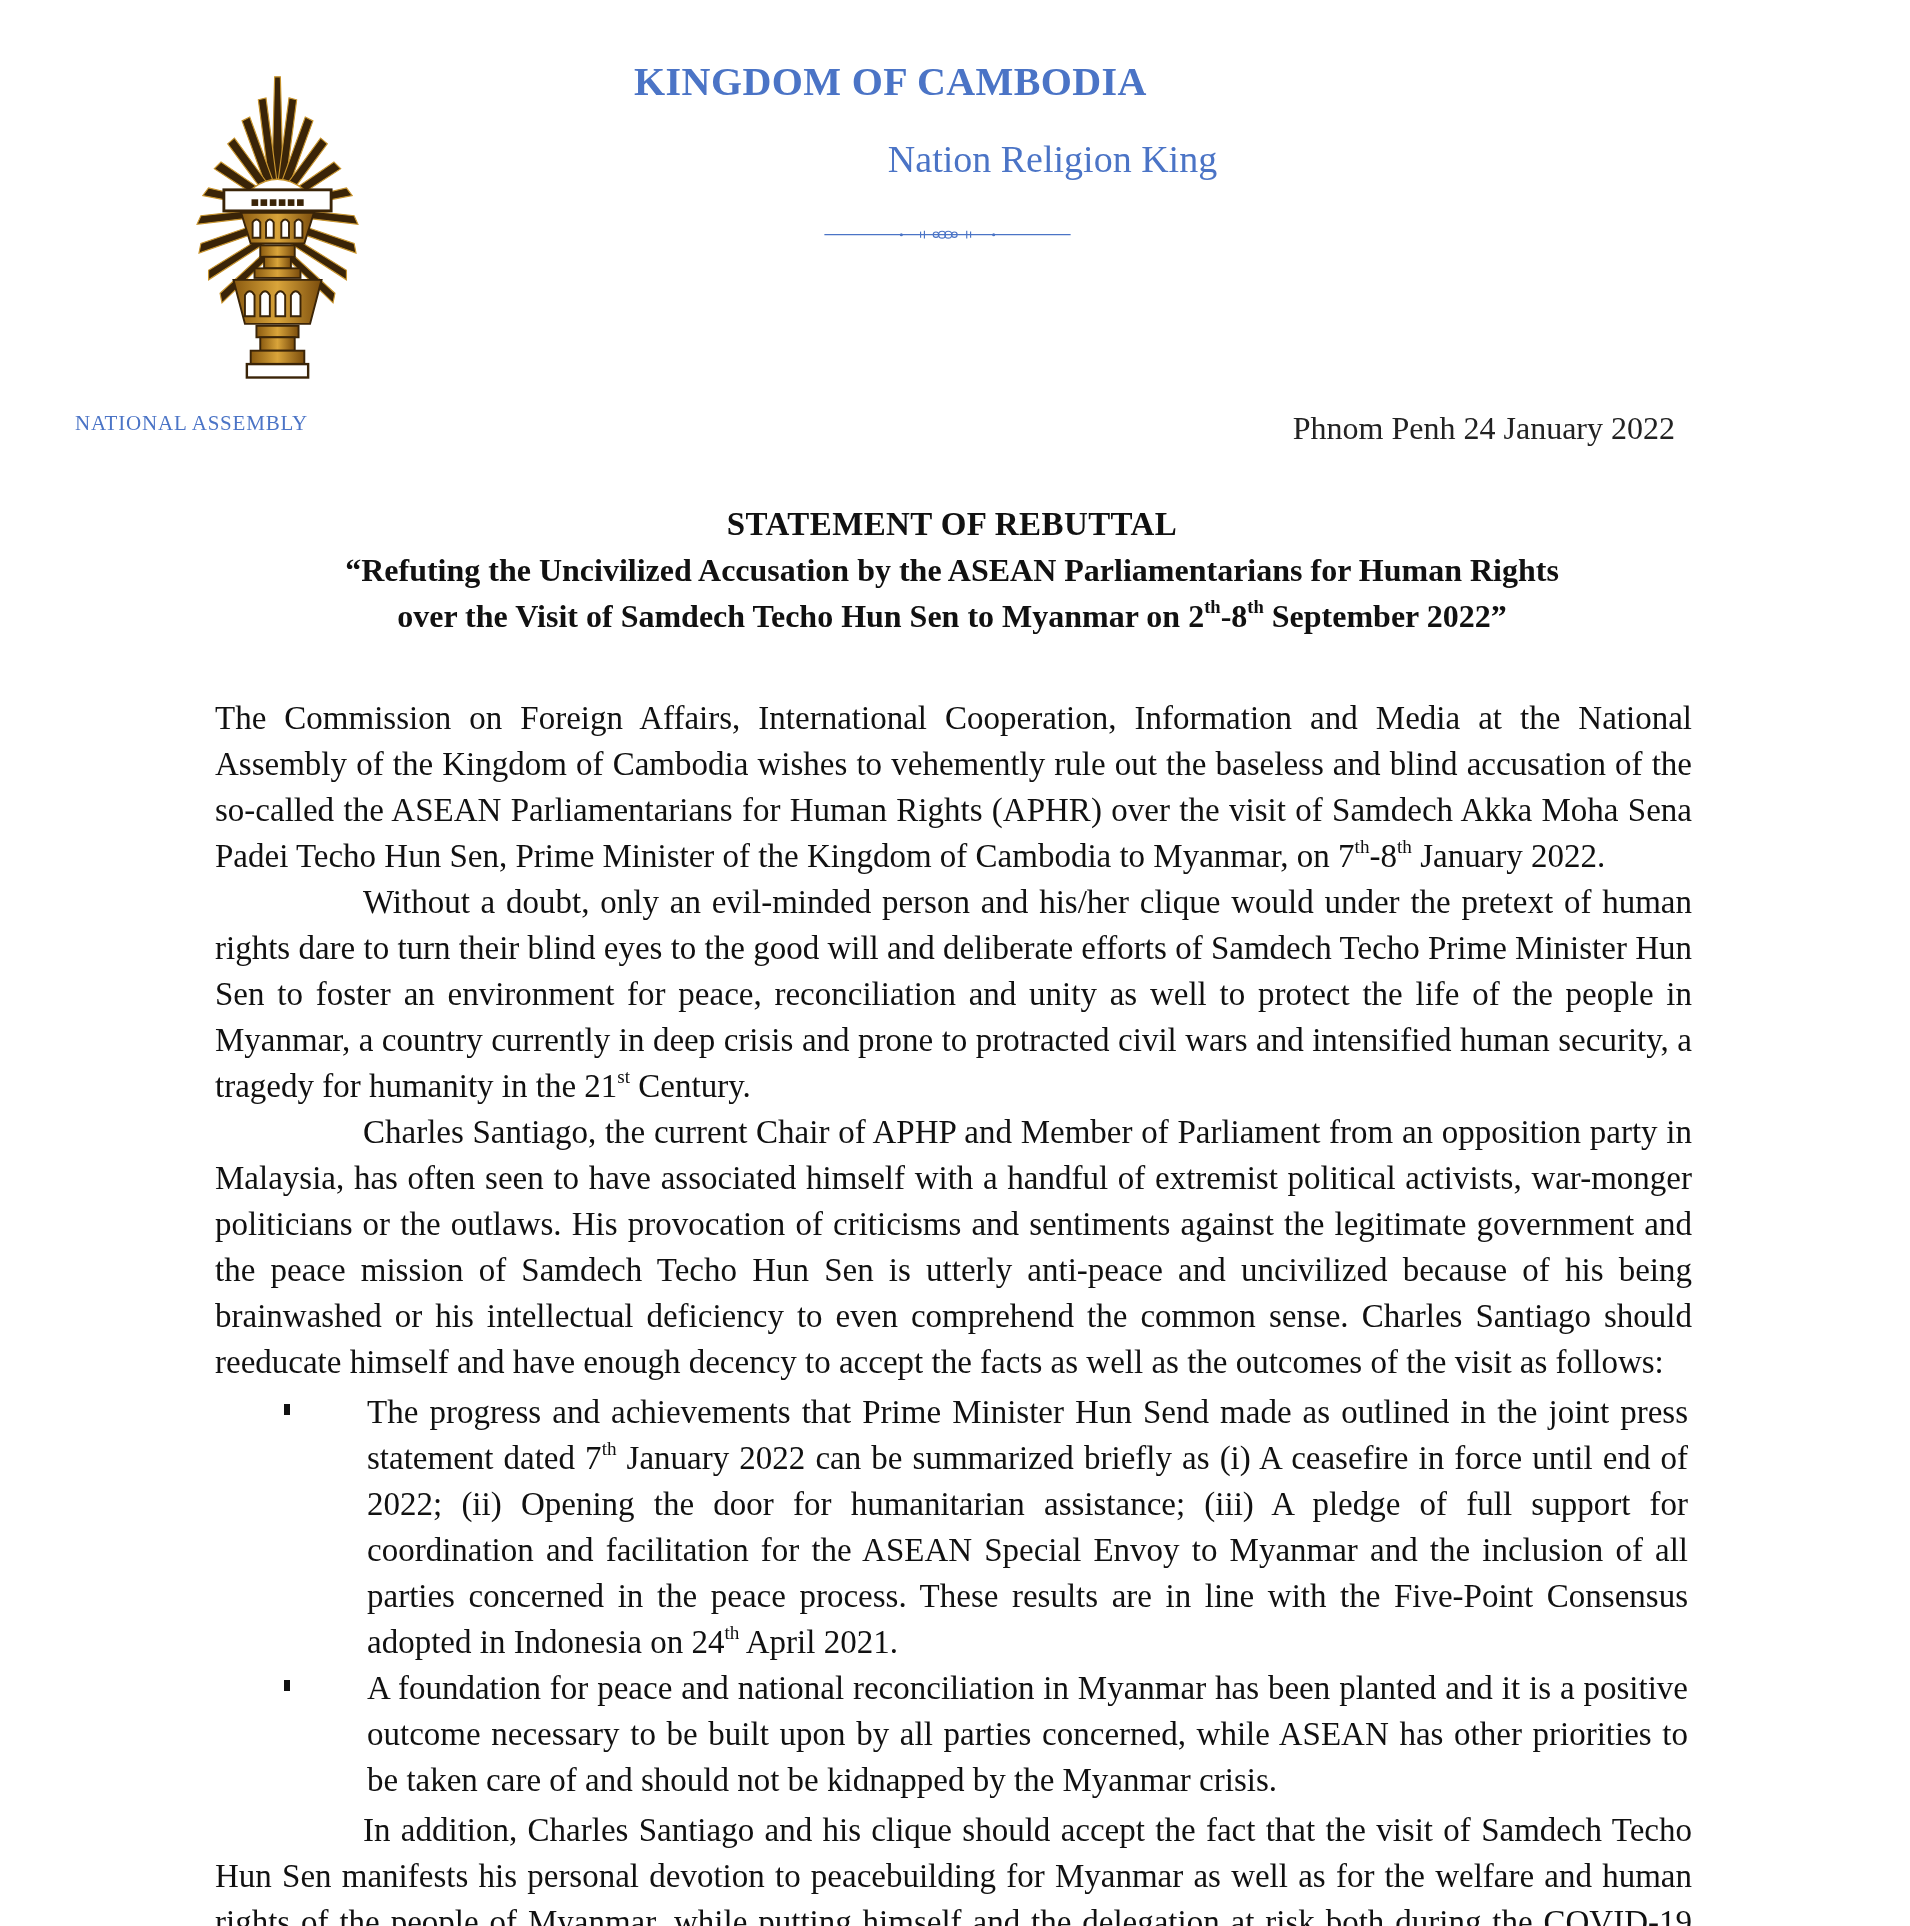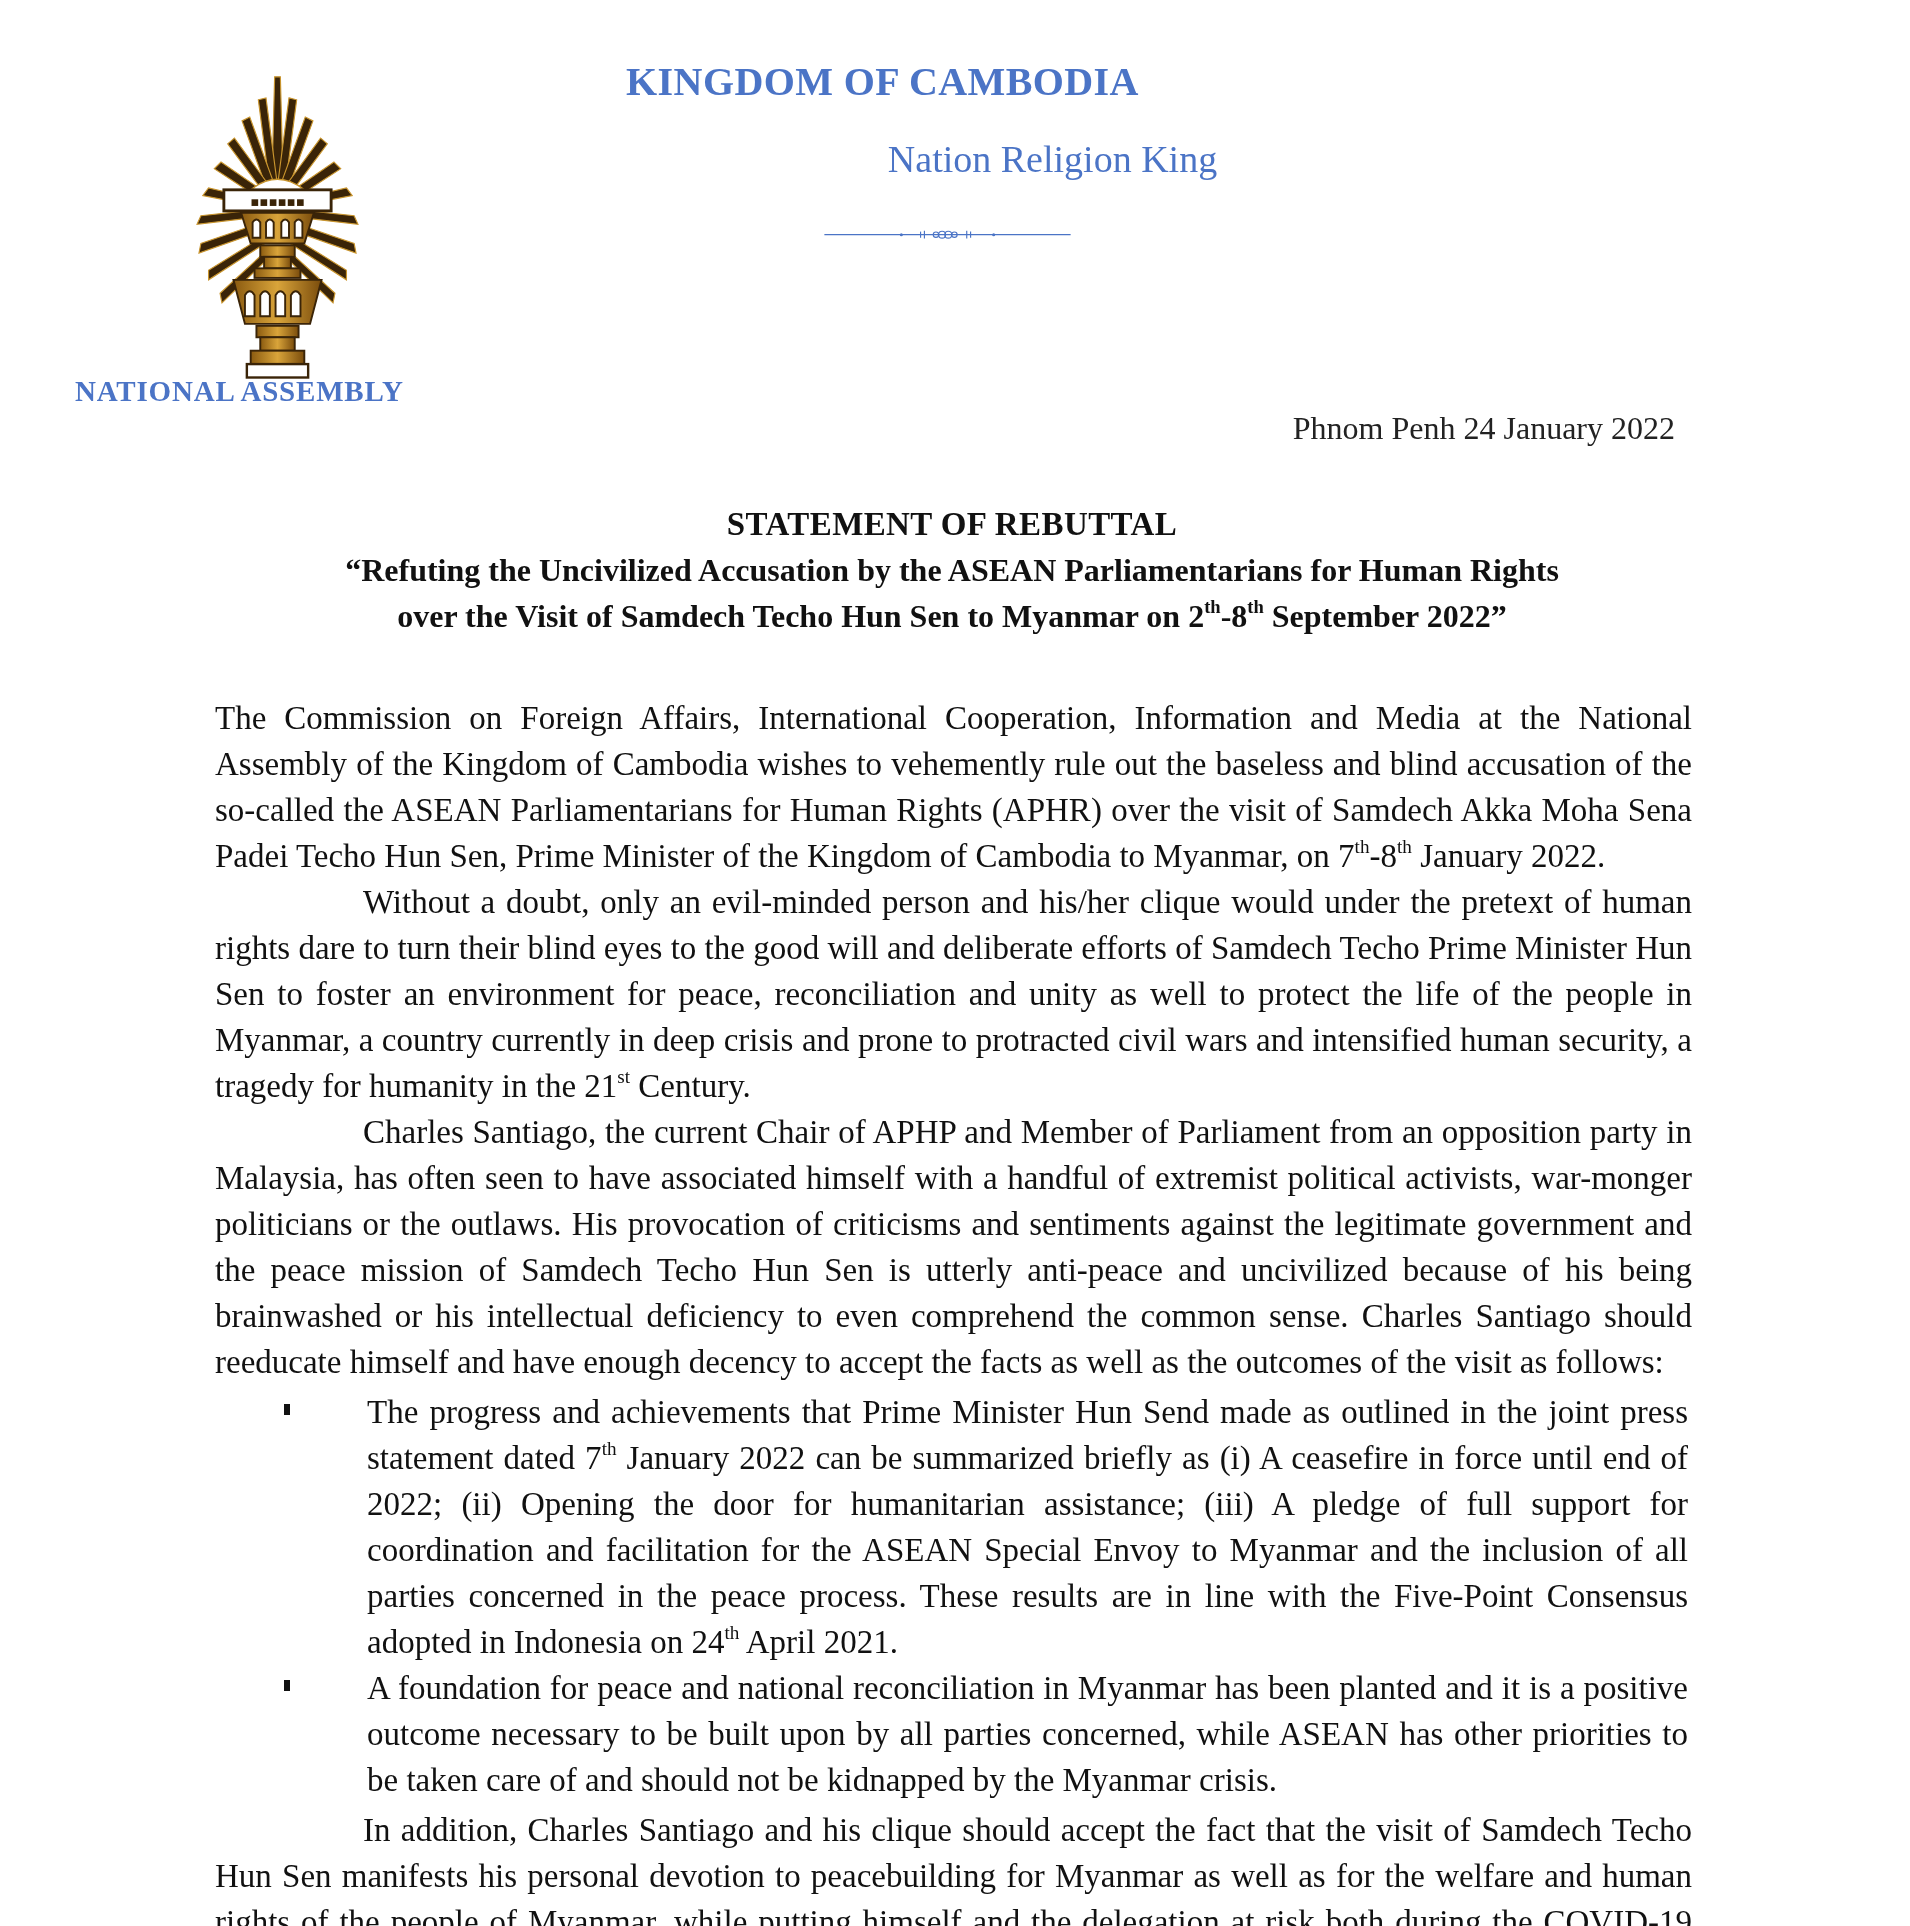--- a/index.html
+++ b/index.html
@@ -2,26 +2,26 @@
 <html style="font-size:6.2px"><head>
 <meta charset="utf-8">
 <style>
   html, body { margin:0; padding:0; background:#ffffff; }
   body { width:1911px; height:2702px; position:relative; overflow:hidden;
          font-family:"Liberation Serif","DejaVu Serif",serif; color:#111; }
   .abs { position:absolute; }
 
   
   .emblem { left:181px; top:73px; width:193px; height:316px; }
-  .kingdom { left:0; width:1557px; top:58px; text-align:center; padding-left:208px; box-sizing:border-box;
+  .kingdom { left:8px; width:1557px; top:58px; text-align:center; padding-left:208px; box-sizing:border-box;
              font-size:40px; font-weight:bold; color:#4b74c6; letter-spacing:0.4px; }
   .motto { left:0; width:1897px; top:137px; text-align:center; padding-left:208px; box-sizing:border-box;
            font-size:38px; color:#4b74c6; }
   .divider { left:824px; top:227px; width:247px; height:15.4px; }
-  .assembly { left:75px; top:375px; font-size:29px; font-weight:bold; color:#4b74c6; letter-spacing:0.8px; }
+  .assembly { left:75px; top:411px; font-size:21px; font-weight:normal; color:#4b74c6; letter-spacing:0.8px; }
   .date { right:236px; top:410px; font-size:32px; color:#222; }
 
   
   .title-block { left:0; width:1904px; top:501px; text-align:center; }
   .title-main { font-size:33px; font-weight:bold; line-height:46px; letter-spacing:0.4px; }
   .title-sub { font-size:32px; font-weight:bold; line-height:46px; }
   sup { font-size:0.58em; line-height:0; vertical-align:0.75em; }
 
   
   .body { left:215px; top:695px; width:1477px; font-size:33px; line-height:46px; text-align:justify; }

